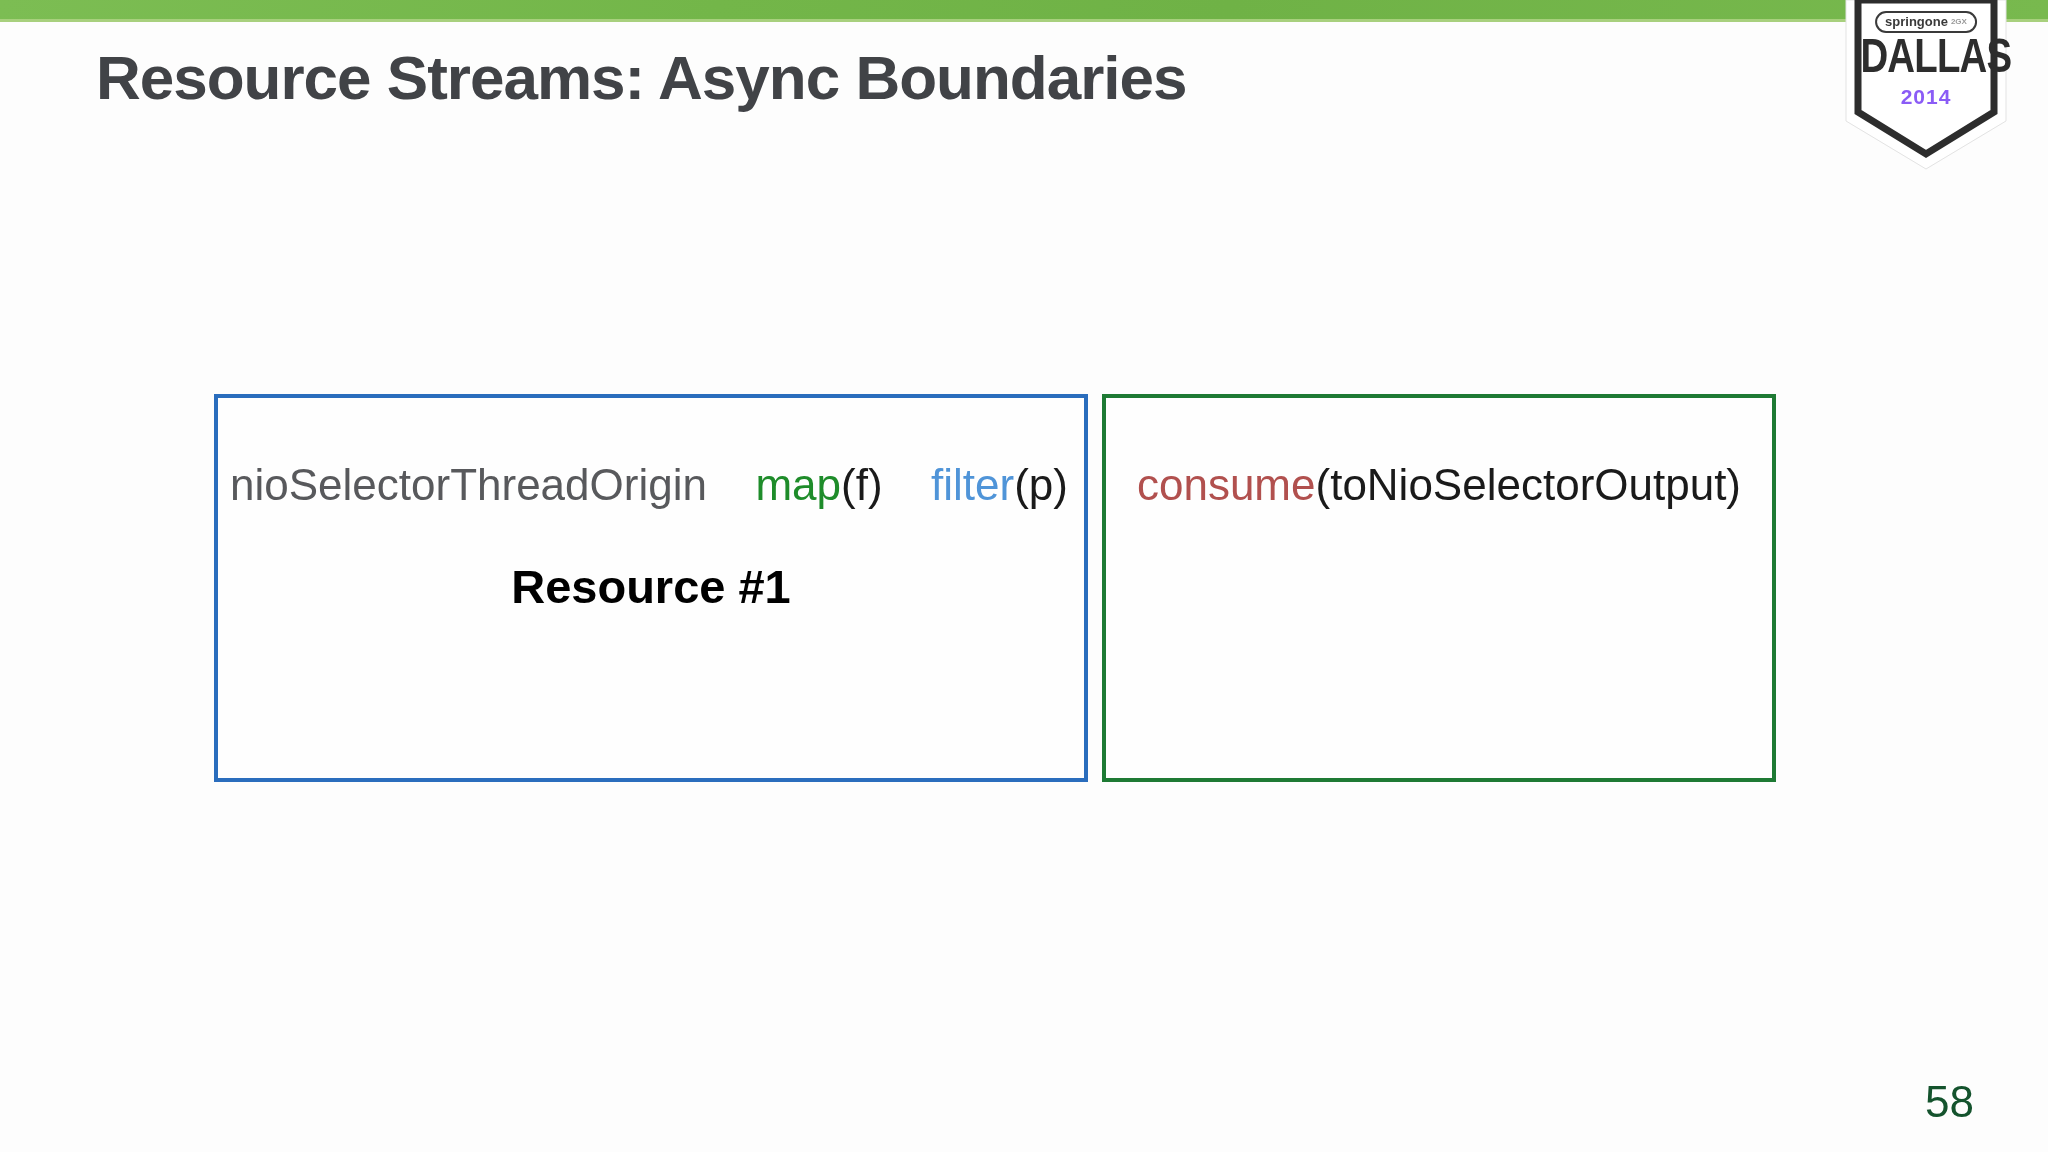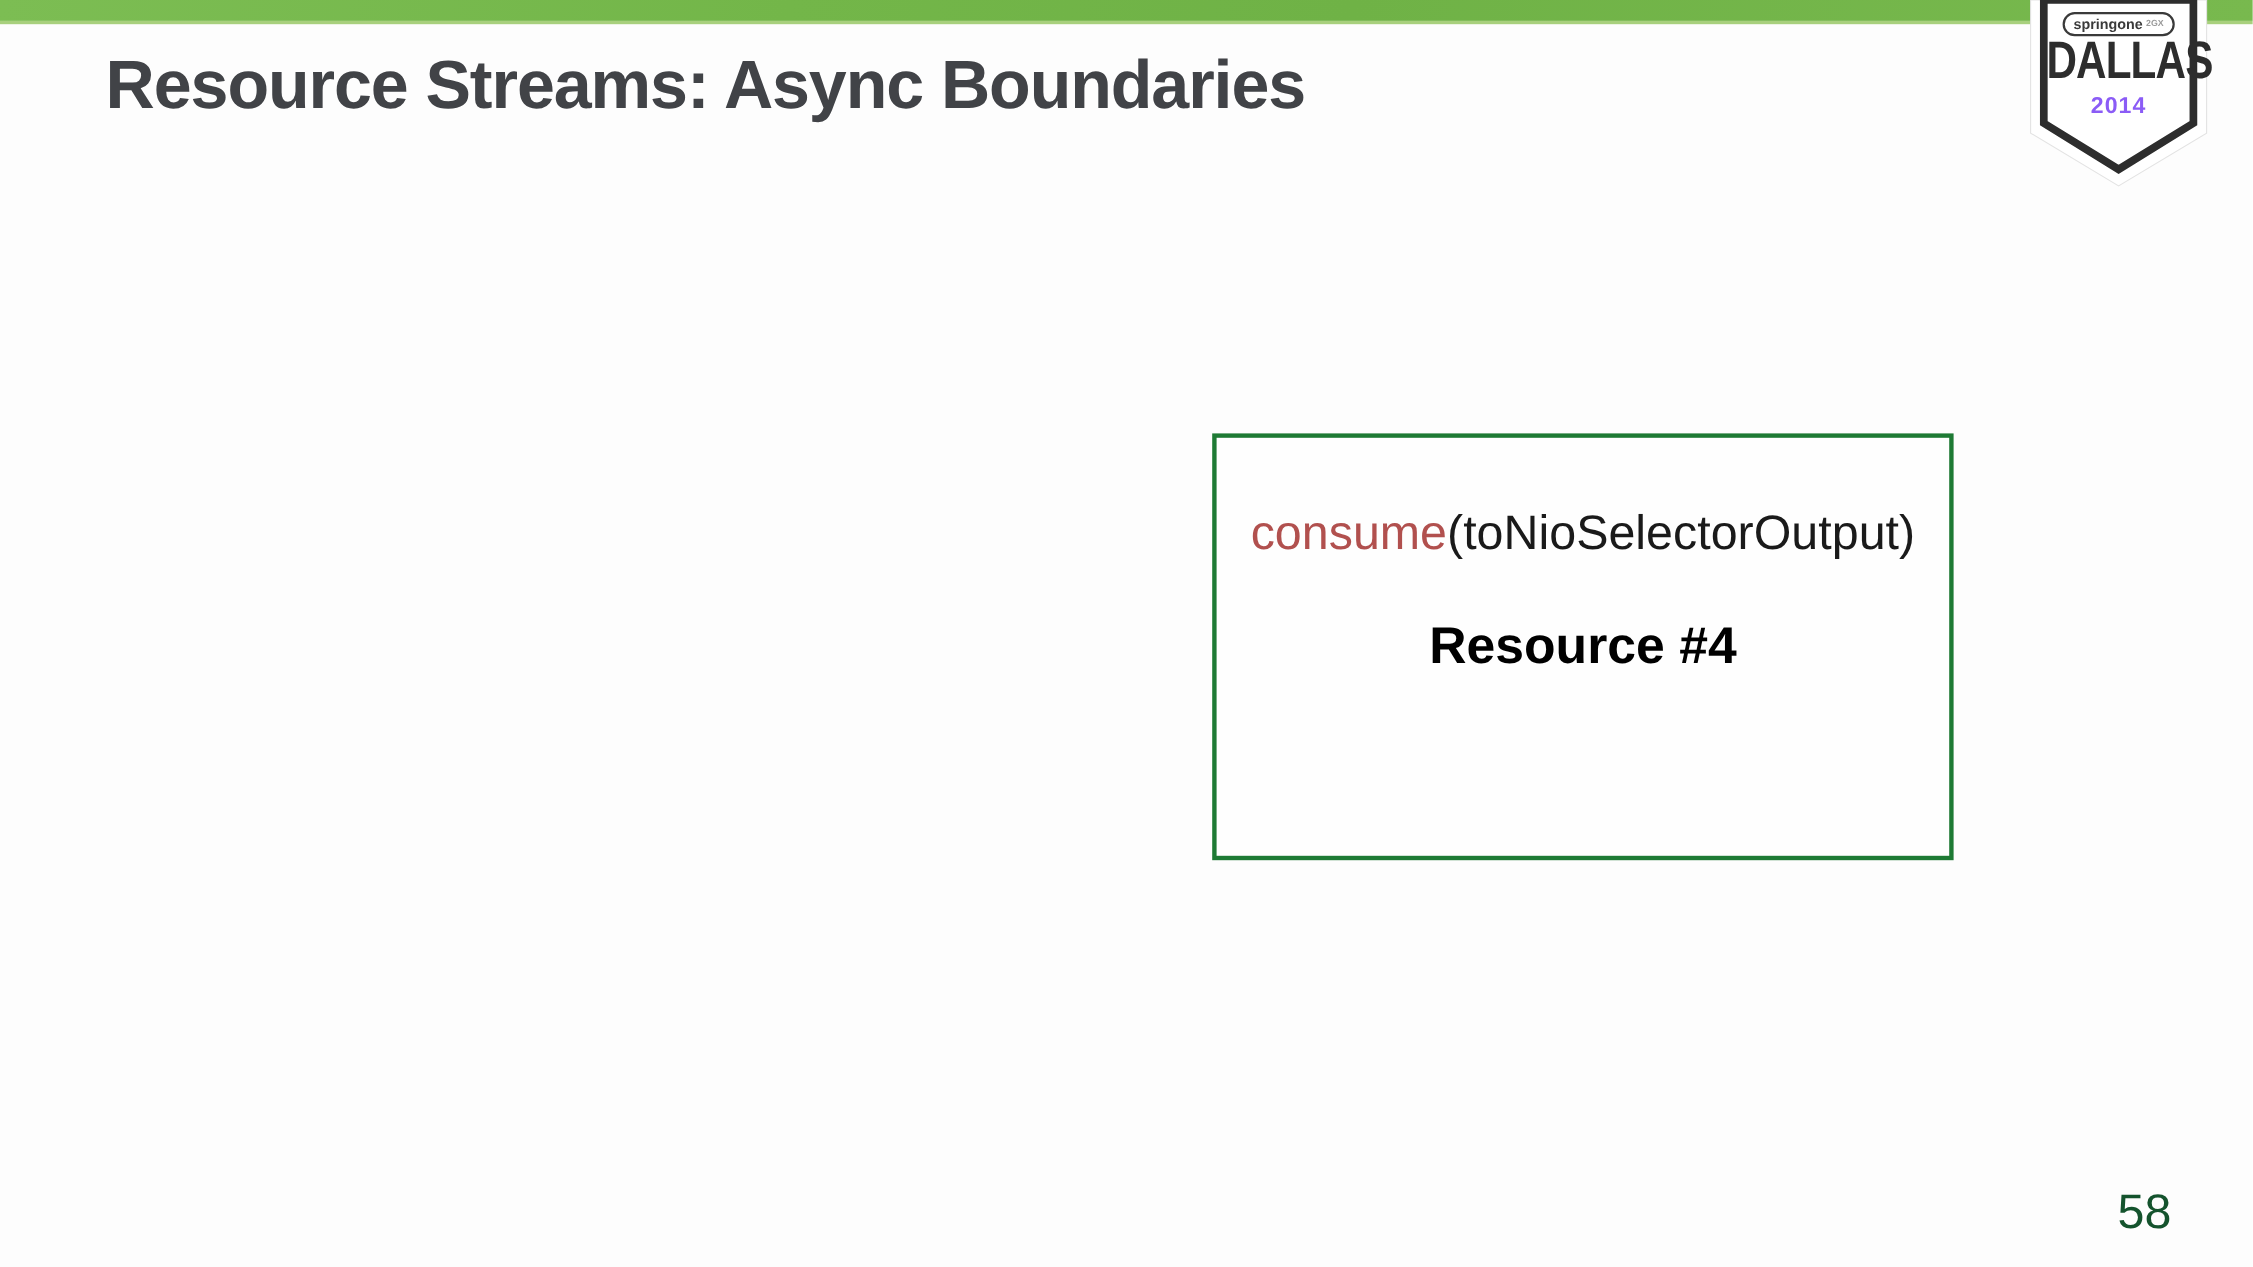--- a/index.html
+++ b/index.html
@@ -107,23 +107,30 @@
     </svg>
     <div class="badge-pill">
       <span>springone</span><span class="suffix">2GX</span>
     </div>
     <div class="badge-city">DALLAS</div>
     <div class="badge-year">2014</div>
   </div>
 
   <div class="title">Resource Streams: Async Boundaries</div>
 
+  <div class="box box-blue">
+    <div class="code-row spread">
+      <span class="t-gray">nioSelectorThreadOrigin</span>
+      <span><span class="t-green">map</span><span class="t-black">(f)</span></span>
+      <span><span class="t-blue">filter</span><span class="t-black">(p)</span></span>
+    </div>
+    <div class="resource-label">Resource #1</div>
+  </div>
 
   <div class="box box-green">
     <div class="code-row center">
       <span class="t-red">consume</span><span class="t-black">(toNioSelectorOutput)</span>
     </div>
-    <div class="resource-label">Resource #4</div>
   </div>
 
   <div class="page-number">58</div>
 
 </div>
 
 </body></html>

